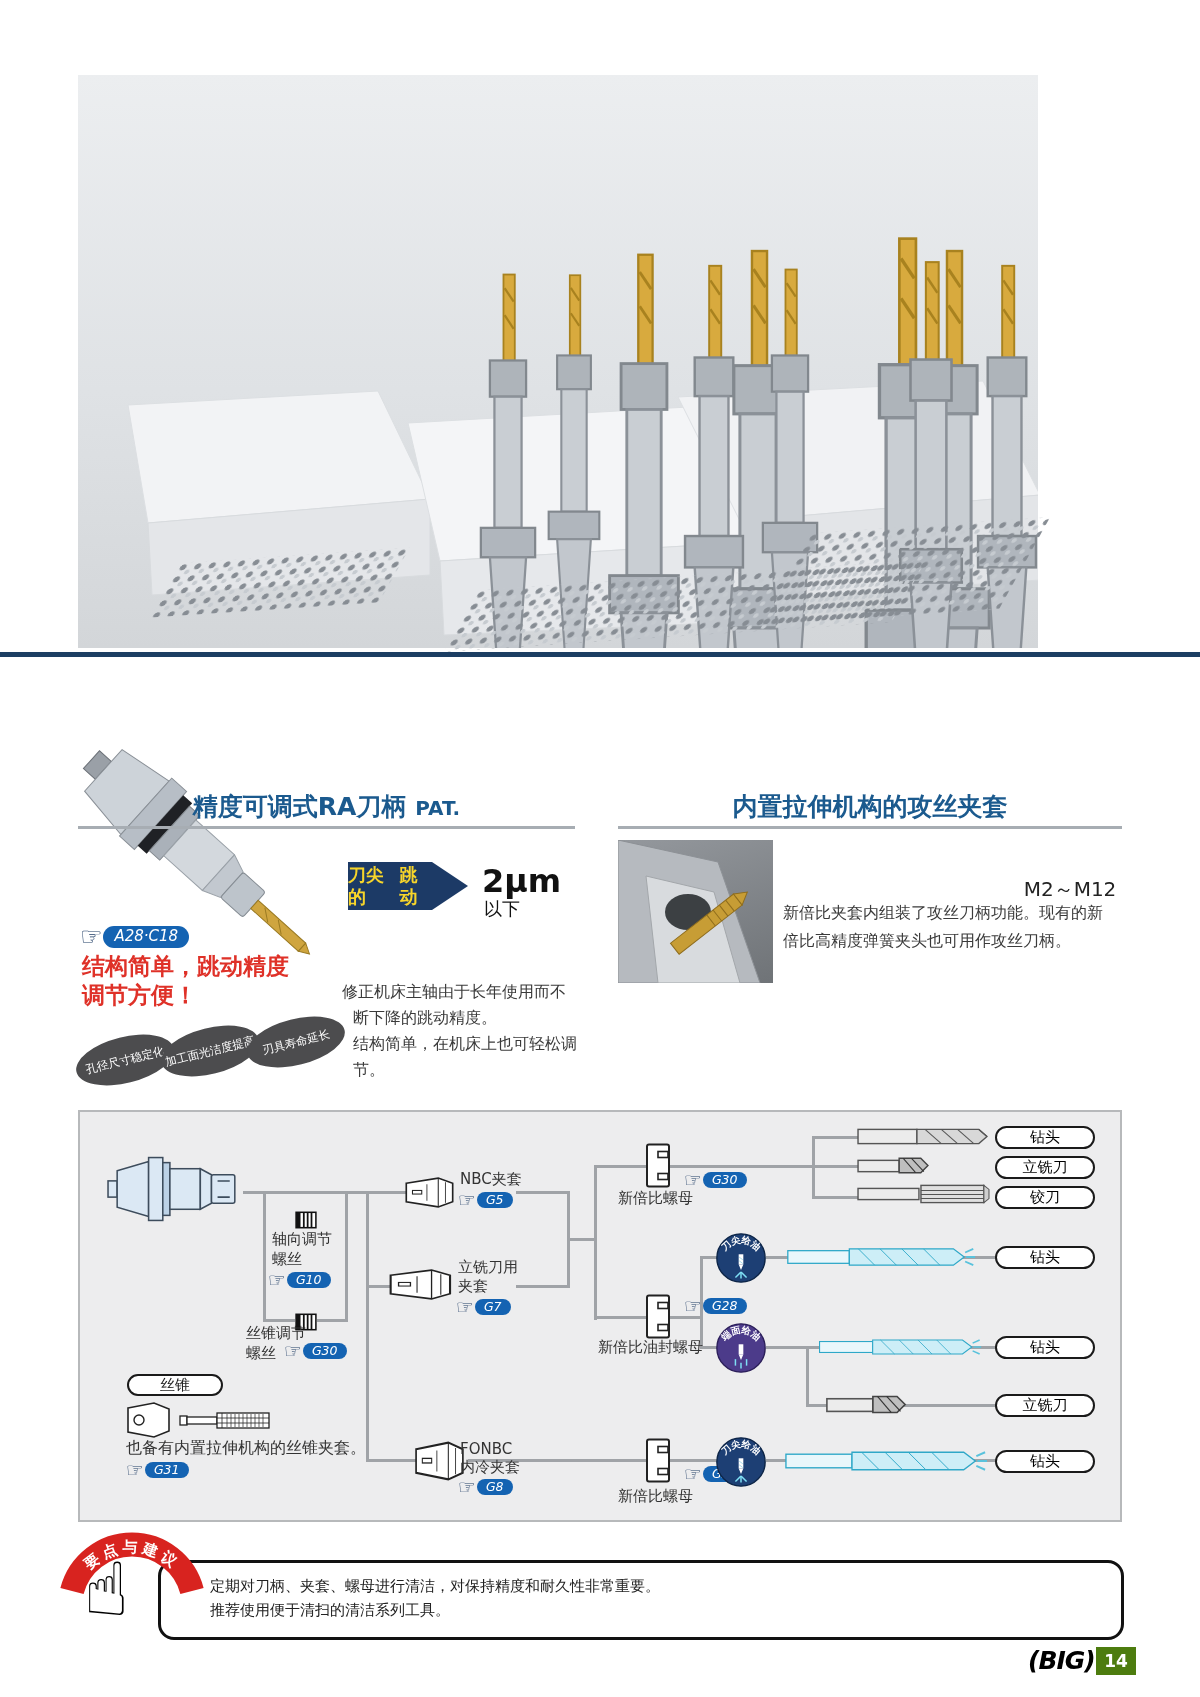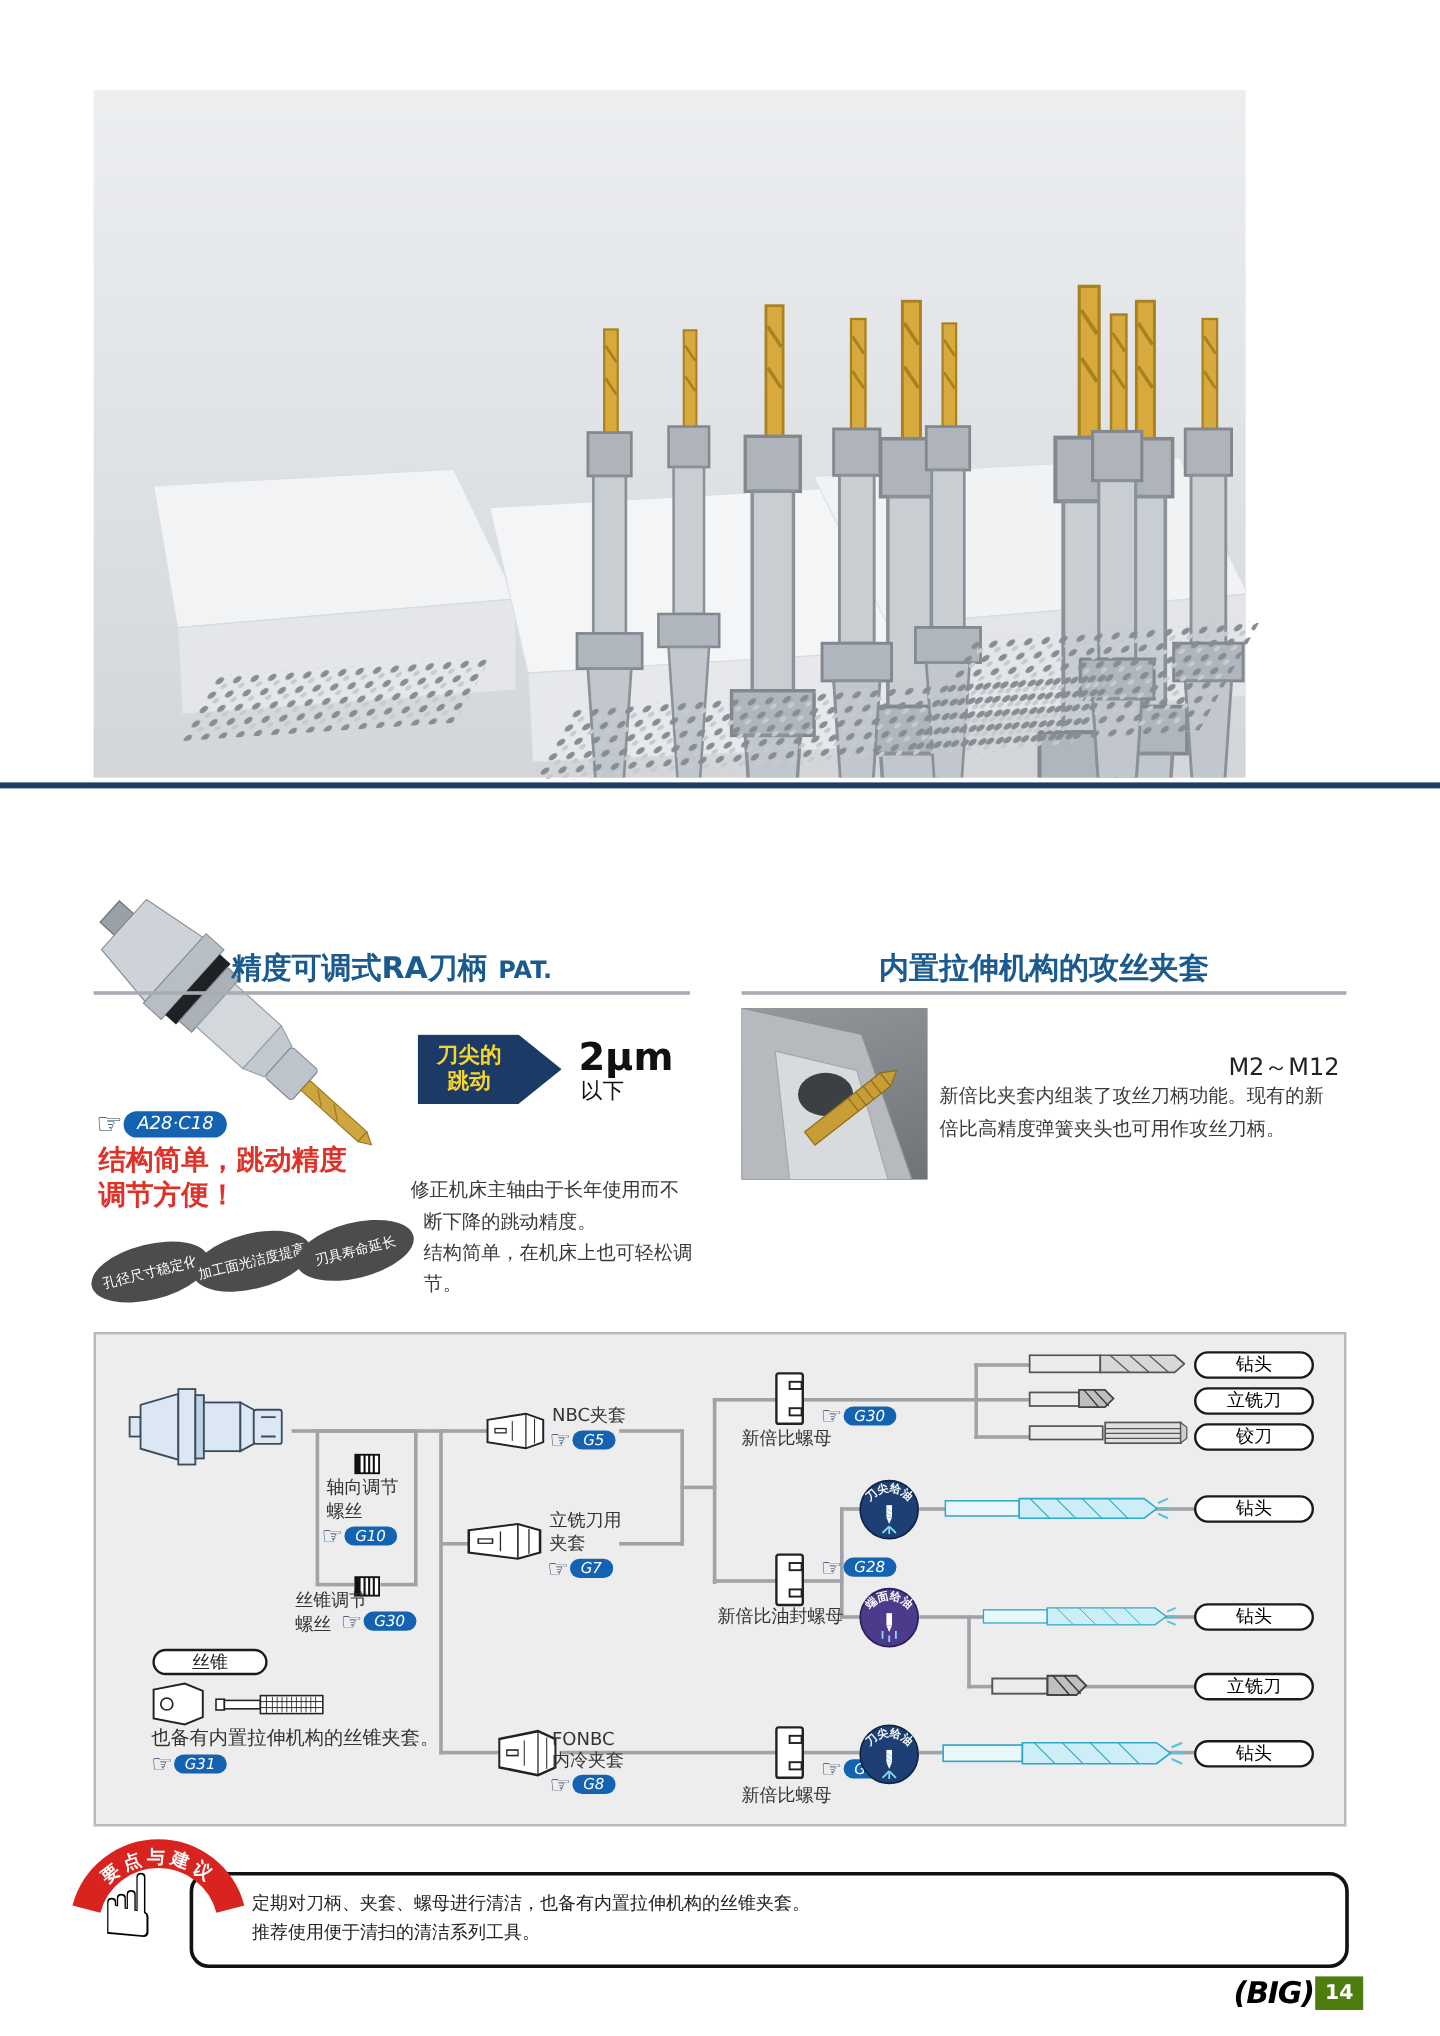--- a/index.html
+++ b/index.html
@@ -18,23 +18,23 @@
   .refbadge{position:absolute;display:flex;align-items:center;gap:1px}
   .refbadge .hand{color:#16355f;font-size:25px;line-height:1}
   .pill{background:#1463b2;color:#fff;font-weight:normal;font-style:italic;border-radius:11px;
         padding:1px 11px 3px;font-size:15px;white-space:nowrap;line-height:1.2}
   .small .hand{font-size:20px}
   .small .pill{font-size:12.5px;padding:0 9px 1px;border-radius:9px}
   .headline{position:absolute;font-size:23px;font-weight:bold;color:#df3128;white-space:nowrap}
   .benefit{position:absolute;width:100px;height:46px;background:#4c4c4e;border-radius:50%;
         display:flex;align-items:center;justify-content:center;color:#fff;font-size:11.5px;
         transform:rotate(-14deg);white-space:nowrap}
-  .arrow{position:absolute;left:348px;top:862px;width:120px;height:58px;background:#1c3a66;
+  .arrow{position:absolute;left:348px;top:862px;width:120px;height:48px;background:#1c3a66;
         clip-path:polygon(0 0,70% 0,100% 50%,70% 100%,0 100%);
-        display:flex;flex-direction:column;align-items:center;justify-content:center;padding-right:34px;box-sizing:border-box}
+        display:flex;flex-direction:row;align-items:center;justify-content:flex-start;padding-right:34px;box-sizing:border-box}
   .arrow div{color:#f7d52a;font-size:18px;font-weight:bold;line-height:1.25}
   .body-line{position:absolute;font-size:16px;color:#3a3a3a;white-space:nowrap}
   .panel{position:absolute;left:78px;top:1110px;width:1044px;height:412px;background:#ededee;
         border:2px solid #b7b9bb;box-sizing:border-box}
   .adjbox{position:absolute;left:263px;top:1191px;width:85px;height:131px;border:3px solid #a0a3a7;box-sizing:border-box}
   .dlabel{position:absolute;font-size:15px;color:#333;white-space:nowrap}
   .tooloval{position:absolute;width:100px;height:23px;border:2px solid #1a1a1a;border-radius:13px;background:#fff;
         display:flex;align-items:center;justify-content:center;font-size:15px;color:#000000;box-sizing:border-box}
   .tapoval{position:absolute;left:127px;top:1374px;width:96px;height:22px;border:2px solid #1a1a1a;border-radius:12px;
         background:#fff;display:flex;align-items:center;justify-content:center;font-size:15px;box-sizing:border-box}
@@ -449,21 +449,21 @@
 
   <div class="tooloval" style="left:995px;top:1126px">钻头</div>
   <div class="tooloval" style="left:995px;top:1156px">立铣刀</div>
   <div class="tooloval" style="left:995px;top:1186px">铰刀</div>
   <div class="tooloval" style="left:995px;top:1246px">钻头</div>
   <div class="tooloval" style="left:995px;top:1336px">钻头</div>
   <div class="tooloval" style="left:995px;top:1394px">立铣刀</div>
   <div class="tooloval" style="left:995px;top:1450px">钻头</div>
 
   <div class="notebox"></div>
-  <div class="note-line" style="left:210px;top:1577px">定期对刀柄、夹套、螺母进行清洁，也备有内置拉伸机构的丝锥夹套。</div>
+  <div class="note-line" style="left:210px;top:1577px">定期对刀柄、夹套、螺母进行清洁，对保持精度和耐久性非常重要。</div>
   <div class="note-line" style="left:210px;top:1601px">推荐使用便于清扫的清洁系列工具。</div>
 
   <svg class="abs" style="left:54px;top:1531px" width="150" height="64" viewBox="0 0 150 64">
     <path d="M18,60 A62,62 0 0 1 138,60" fill="none" stroke="#d8231f" stroke-width="24"></path>
     <path id="ribbonArc" d="M24,58 A58,58 0 0 1 132,58" fill="none"></path>
     <text font-size="15" font-weight="bold" fill="#fff" letter-spacing="4">
       <textPath href="#ribbonArc" startOffset="50%" text-anchor="middle">要点与建议</textPath>
     </text>
   </svg>
   <div class="hand-big">☝</div>

